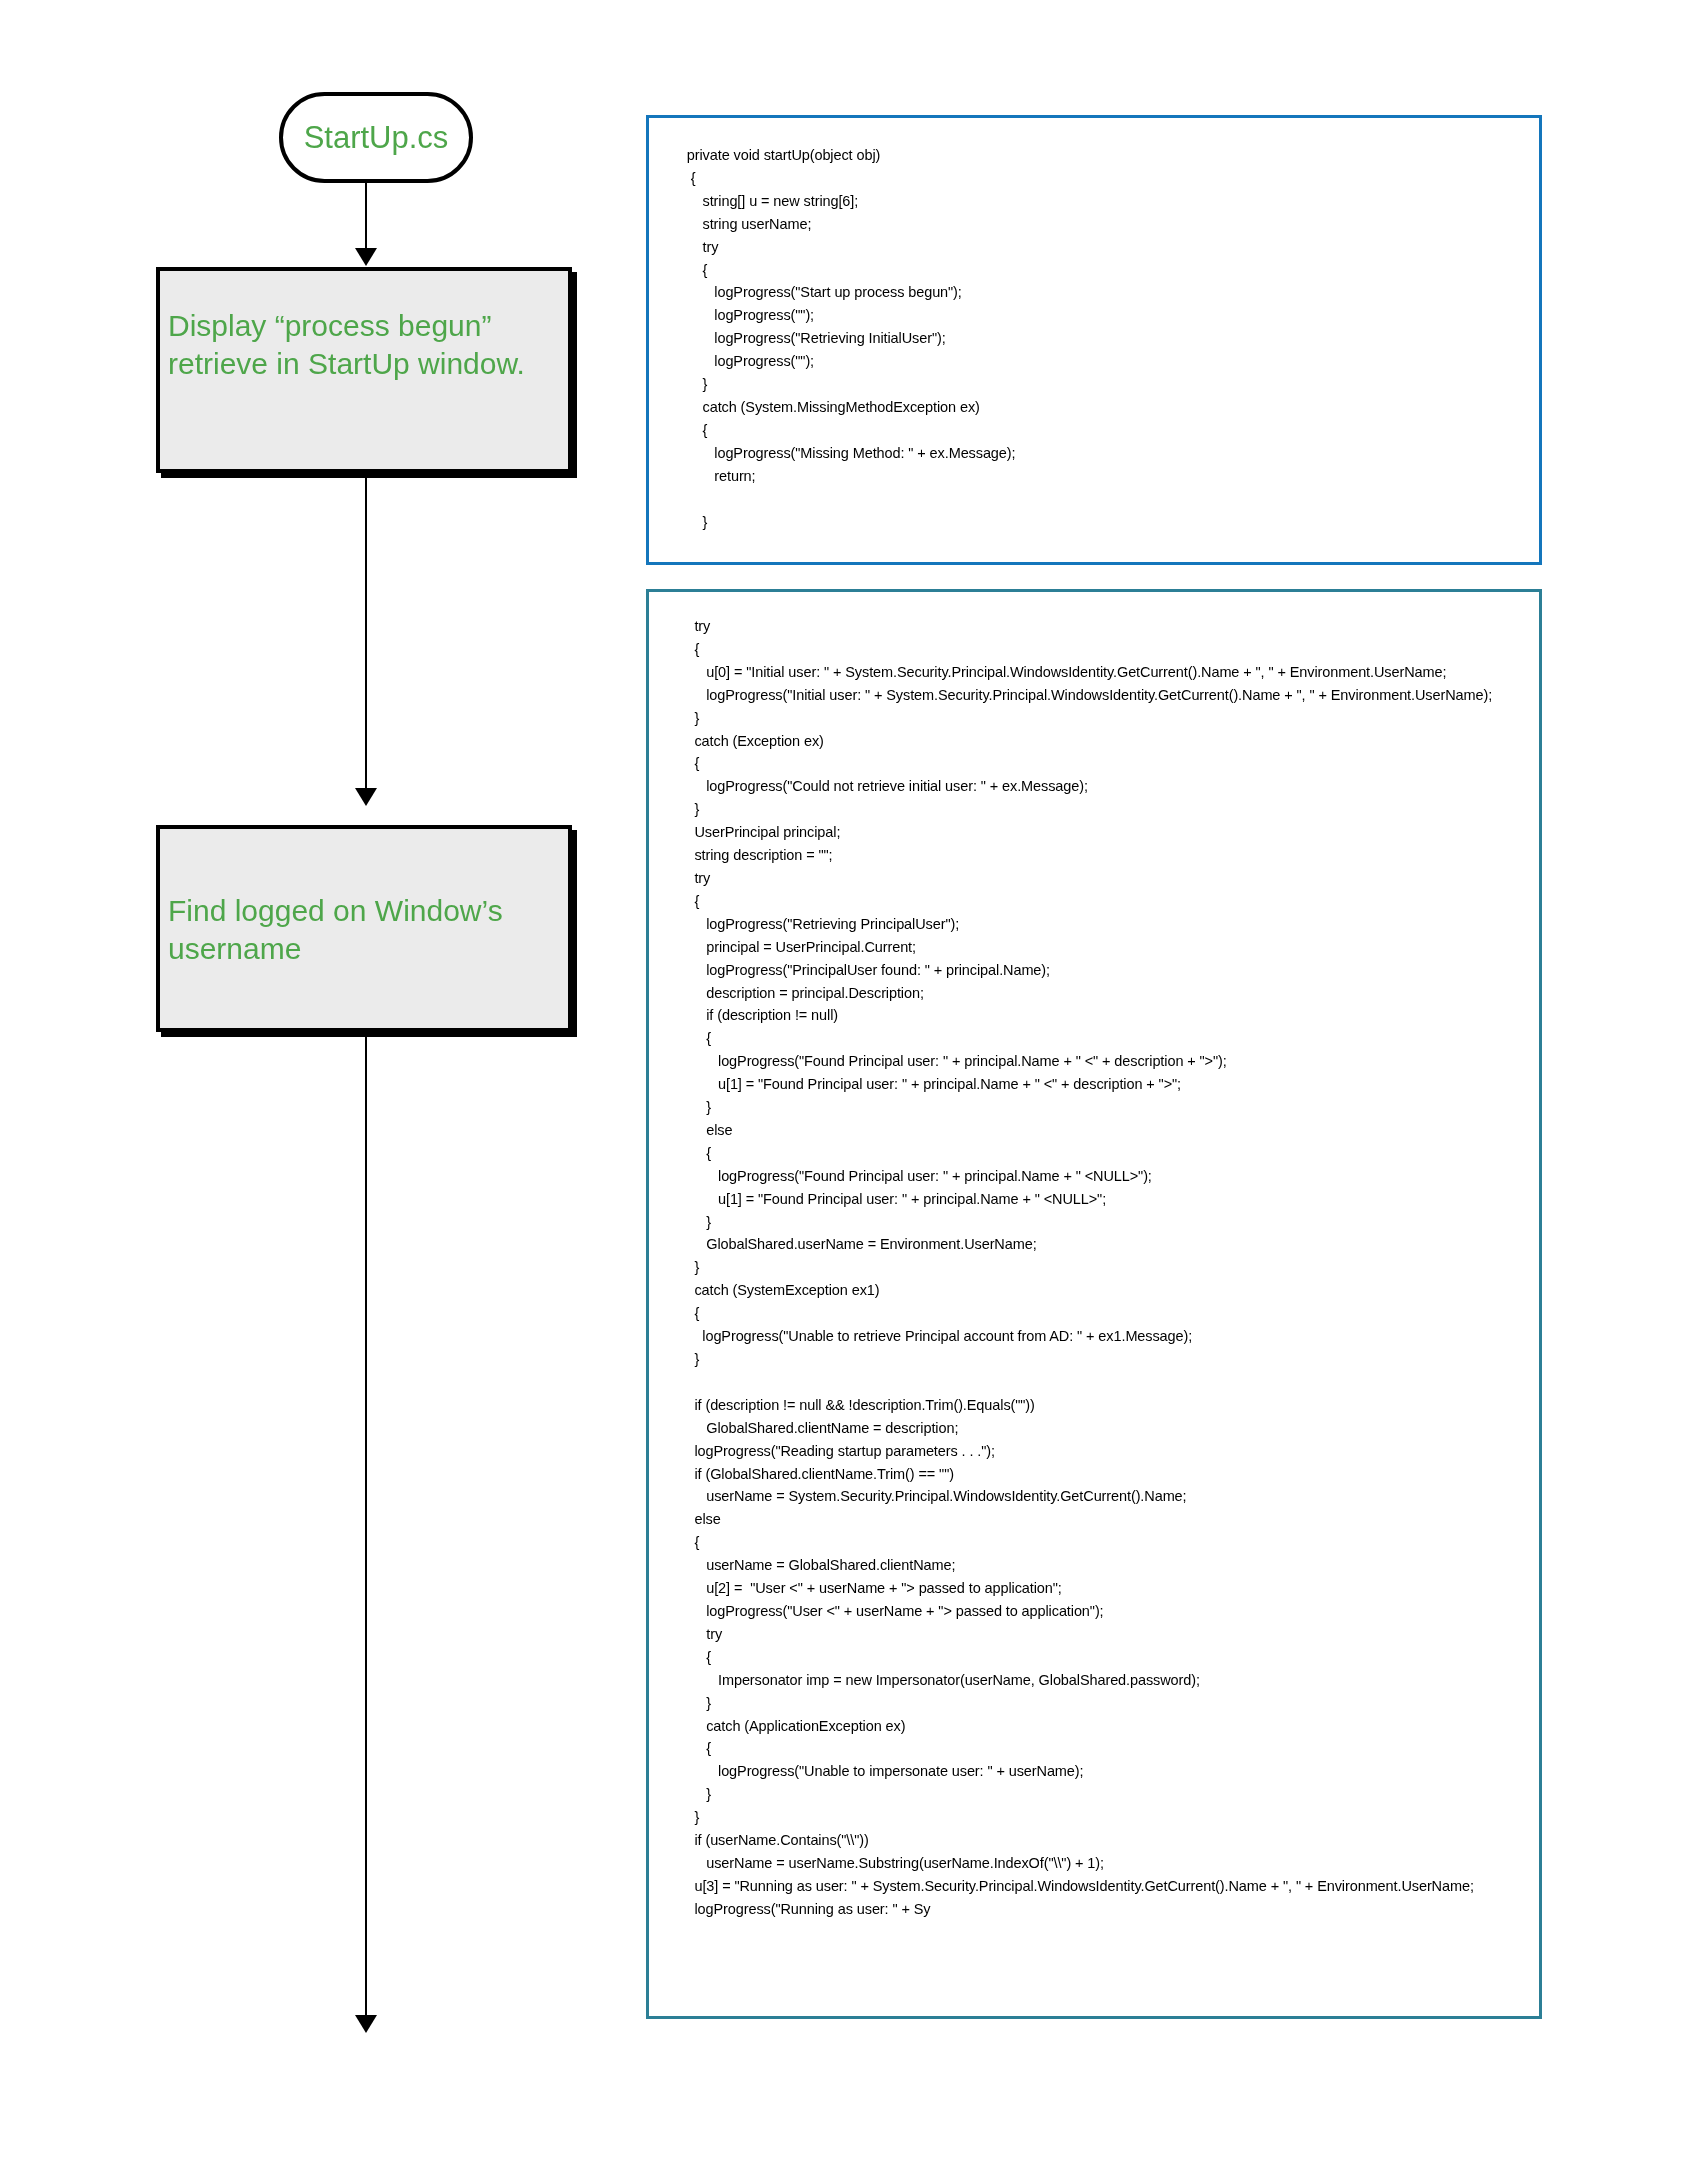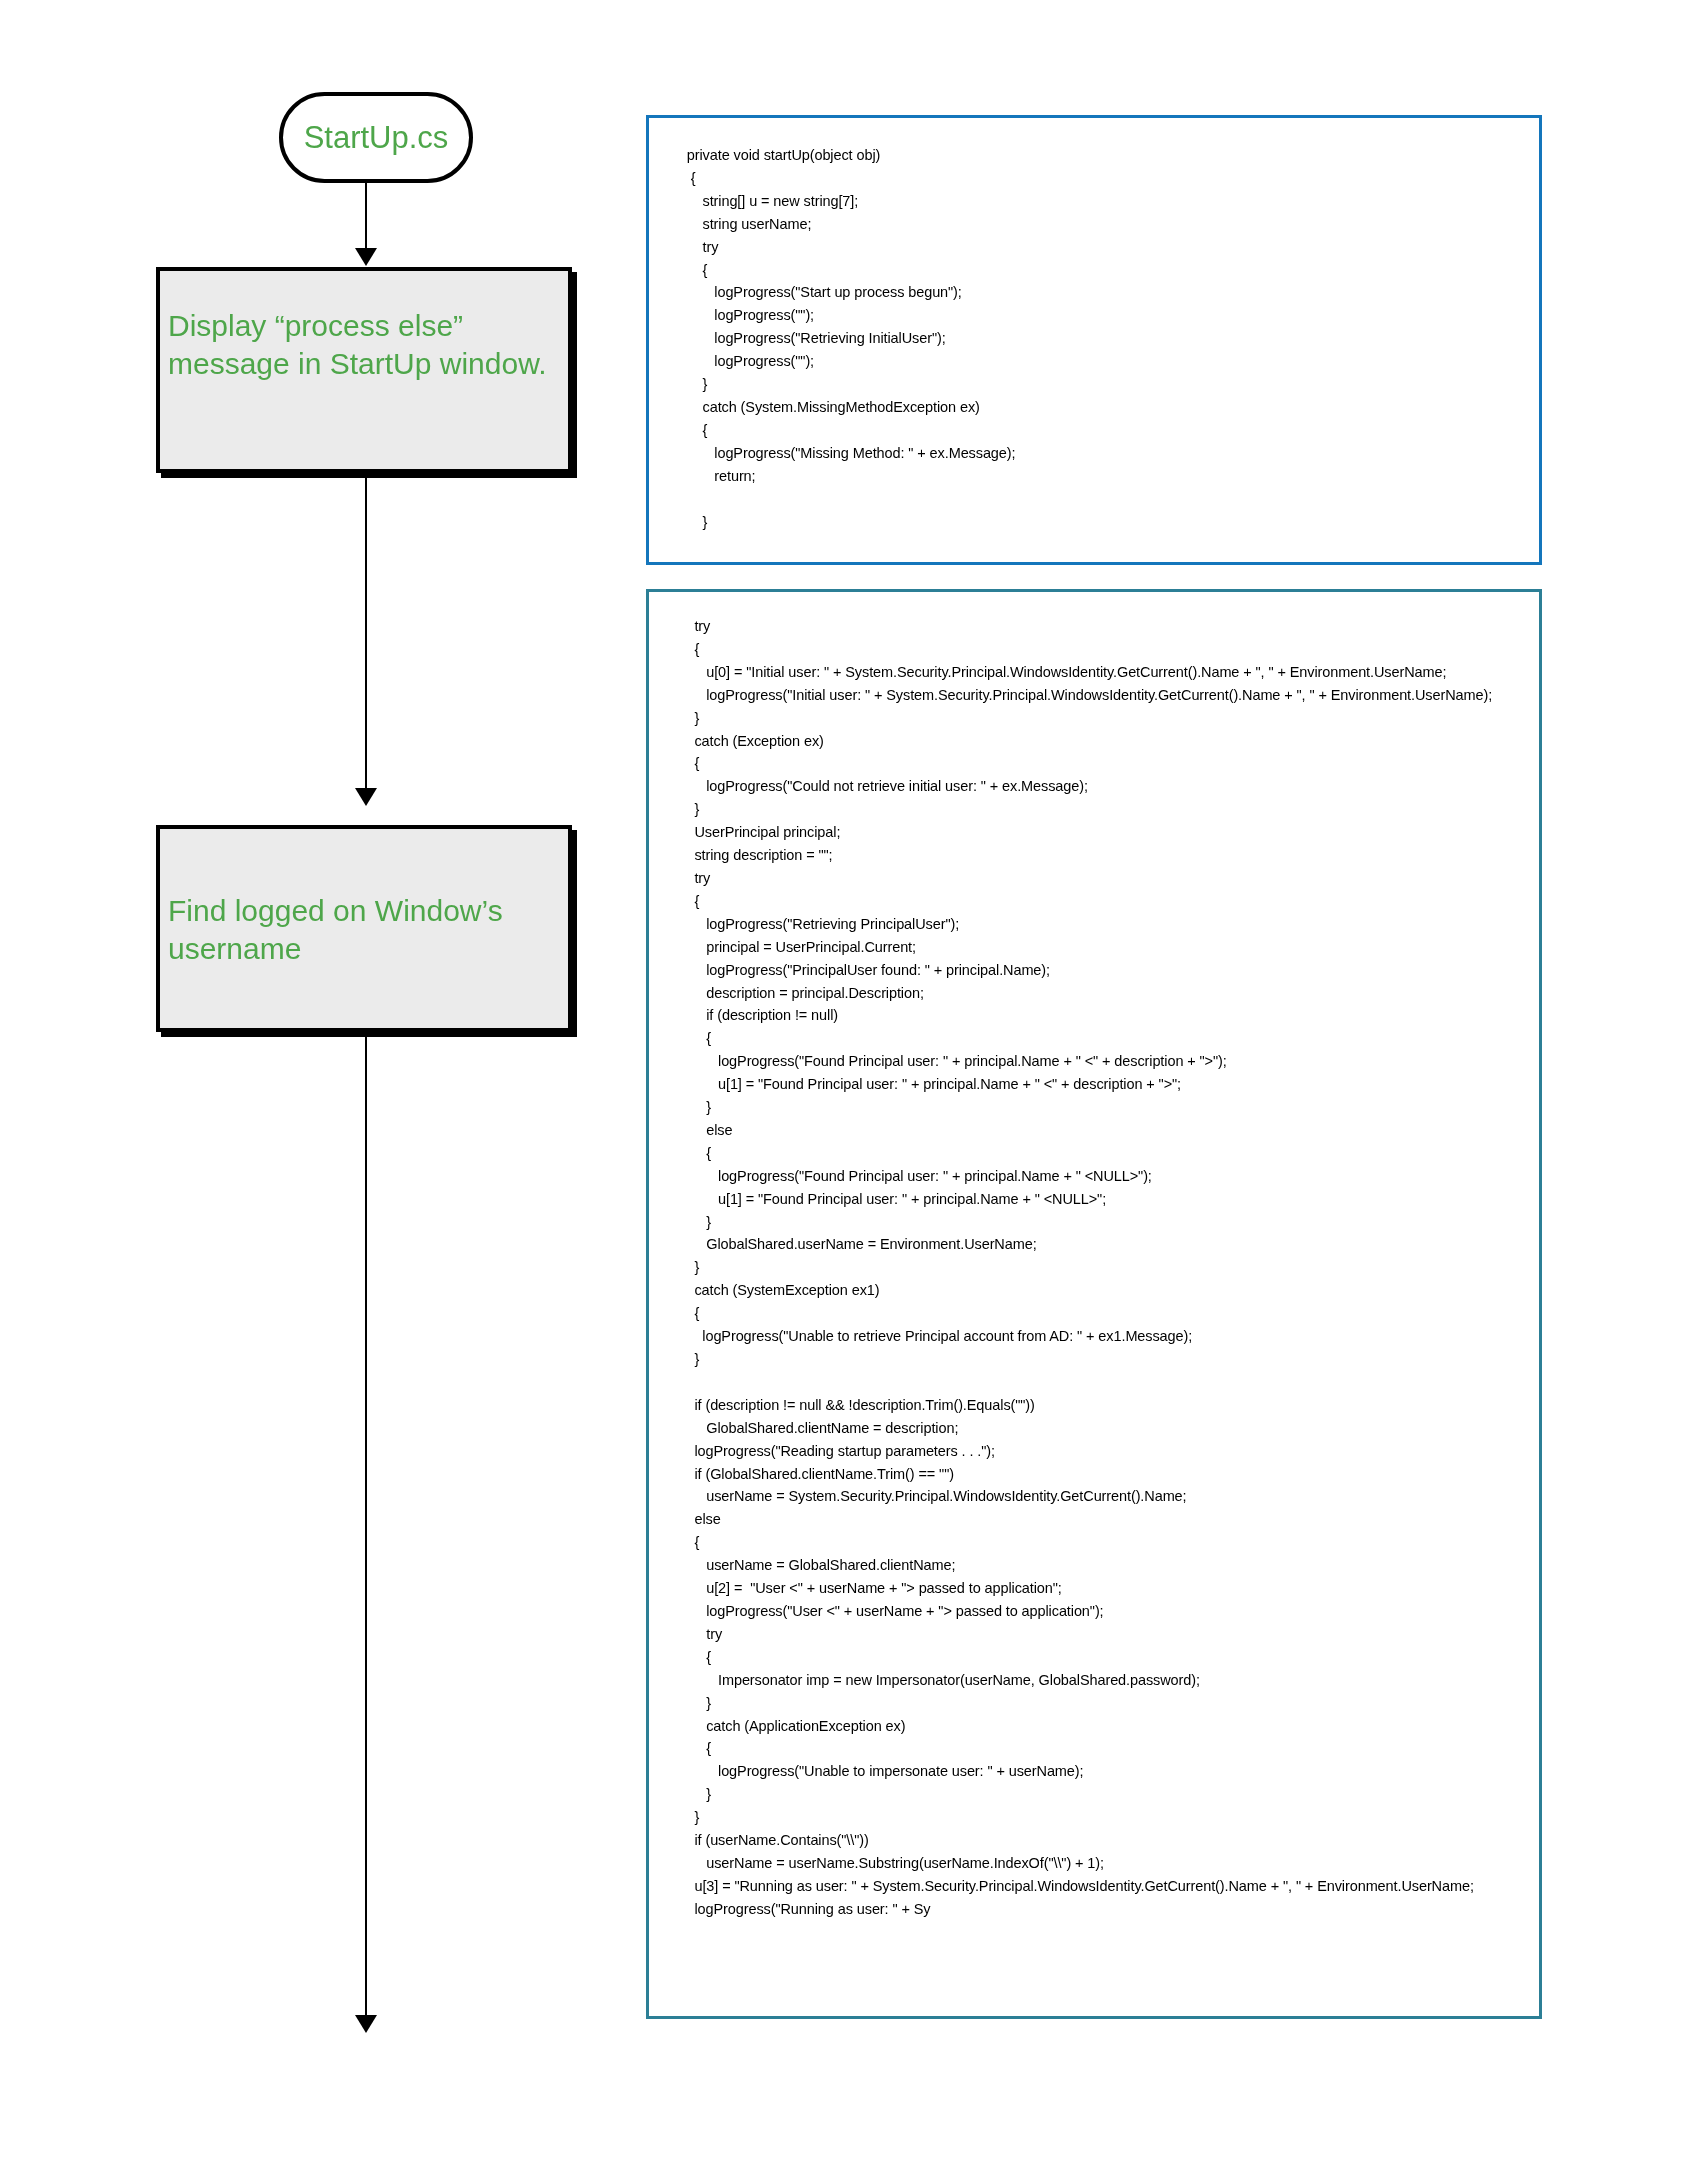--- a/index.html
+++ b/index.html
@@ -140,37 +140,37 @@
 <div id="page">
 
   <div class="flow-terminator">
     <span class="term-label">StartUp.cs</span>
   </div>
 
   <div class="conn-line" id="conn1-line"></div>
   <div class="conn-arrow" id="conn1-arrow"></div>
 
   <div class="flow-box" id="flow-box-1">
-    <div class="box-label">Display “process else” message in StartUp window.</div>
+    <div class="box-label">Display “process begun” retrieve in StartUp window.</div>
   </div>
 
   <div class="conn-line" id="conn2-line"></div>
   <div class="conn-arrow" id="conn2-arrow"></div>
 
   <div class="flow-box" id="flow-box-2">
     <div class="box-label">Find logged on Window’s username</div>
   </div>
 
   <div class="conn-line" id="conn3-line"></div>
   <div class="conn-arrow" id="conn3-arrow"></div>
 
   <div class="code-panel" id="code-panel-1">
     <div class="code-body">   private void startUp(object obj)
     {
-       string[] u = new string[7];
+       string[] u = new string[6];
        string userName;
        try
        {
           logProgress("Start up process begun");
           logProgress("");
           logProgress("Retrieving InitialUser");
           logProgress("");
        }
        catch (System.MissingMethodException ex)
        {

